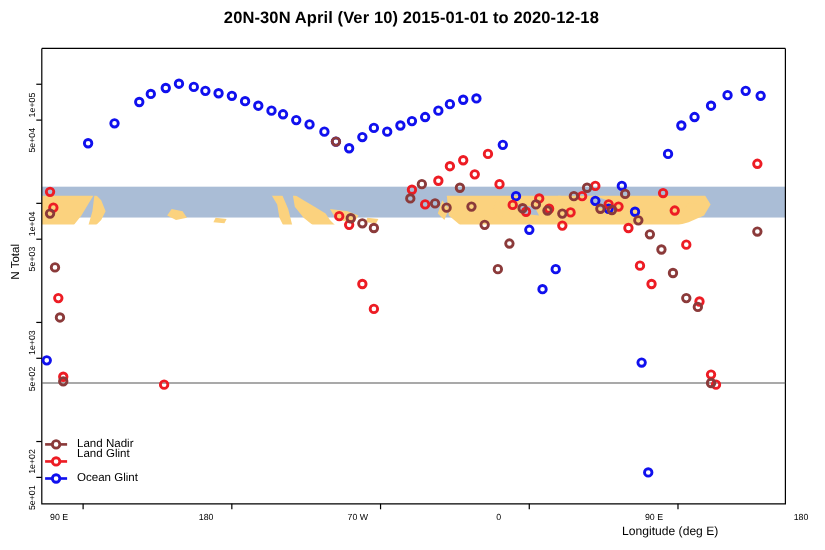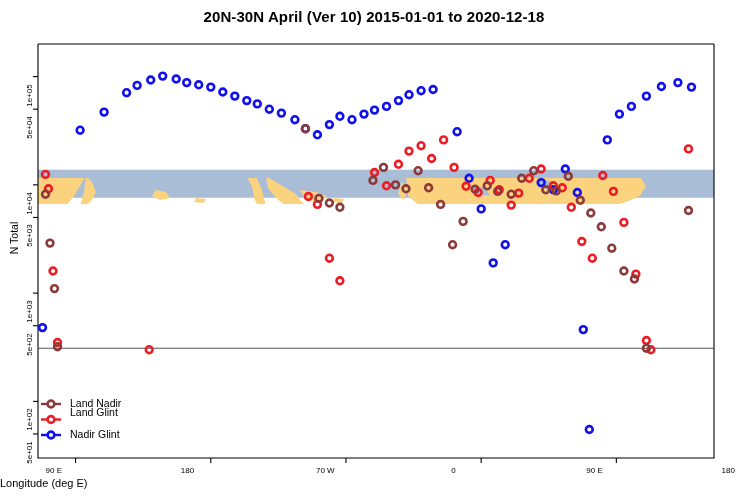--- a/index.html
+++ b/index.html
@@ -3,21 +3,21 @@
 <meta charset="utf-8">
 <style>
   html,body{margin:0;padding:0;background:#ffffff;}
   body{width:750px;height:500px;position:relative;overflow:hidden;
        font-family:"Liberation Sans",sans-serif;color:#000;}
   #plot{position:absolute;left:0;top:0;width:750px;height:500px;}
   .ttl{position:absolute;left:0;top:8px;width:748px;text-align:center;
        font-size:15px;font-weight:bold;letter-spacing:.1px;}
   .ylab{position:absolute;left:-26px;top:232px;width:80px;text-align:center;
         font-size:10.5px;transform:rotate(-90deg);transform-origin:50% 50%;}
-  .xlab{position:absolute;left:0;top:477px;width:653px;text-align:left;font-size:11px;}
+  .xlab{position:absolute;left:0;top:477px;width:653px;text-align:right;font-size:11px;}
   .ytk{position:absolute;font-size:8px;transform:rotate(-90deg);
        transform-origin:100% 50%;text-align:center;white-space:nowrap;}
   .xtk{position:absolute;font-size:8px;text-align:left;white-space:nowrap;}
   .lgtxt{position:absolute;font-size:10.5px;white-space:nowrap;}
 </style>
 </head>
 <body>
 
 <svg id="plot" width="750" height="500" viewBox="0 0 750 500" xmlns="http://www.w3.org/2000/svg">
   <defs>
@@ -214,14 +214,14 @@
     <div class="xtk" style="left: 45.5556px; top: 466px; width: 60px;">90 E</div>
     <div class="xtk" style="left: 180.756px; top: 466px; width: 60px;">180</div>
     <div class="xtk" style="left: 315.956px; top: 466px; width: 60px;">70 W</div>
     <div class="xtk" style="left: 451.156px; top: 466px; width: 60px;">0</div>
     <div class="xtk" style="left: 586.356px; top: 466px; width: 60px;">90 E</div>
     <div class="xtk" style="left: 721.556px; top: 466px; width: 60px;">180</div>
   </div>
 <div id="lglabs">
     <div class="lgtxt" style="left: 70px; top: 397px;">Land Nadir</div>
     <div class="lgtxt" style="left: 70px; top: 406px;">Land Glint</div>
-    <div class="lgtxt" style="left: 70px; top: 428px;">Nadir Glint</div>
+    <div class="lgtxt" style="left: 70px; top: 428px;">Ocean Glint</div>
   </div>
 
 </body></html>

